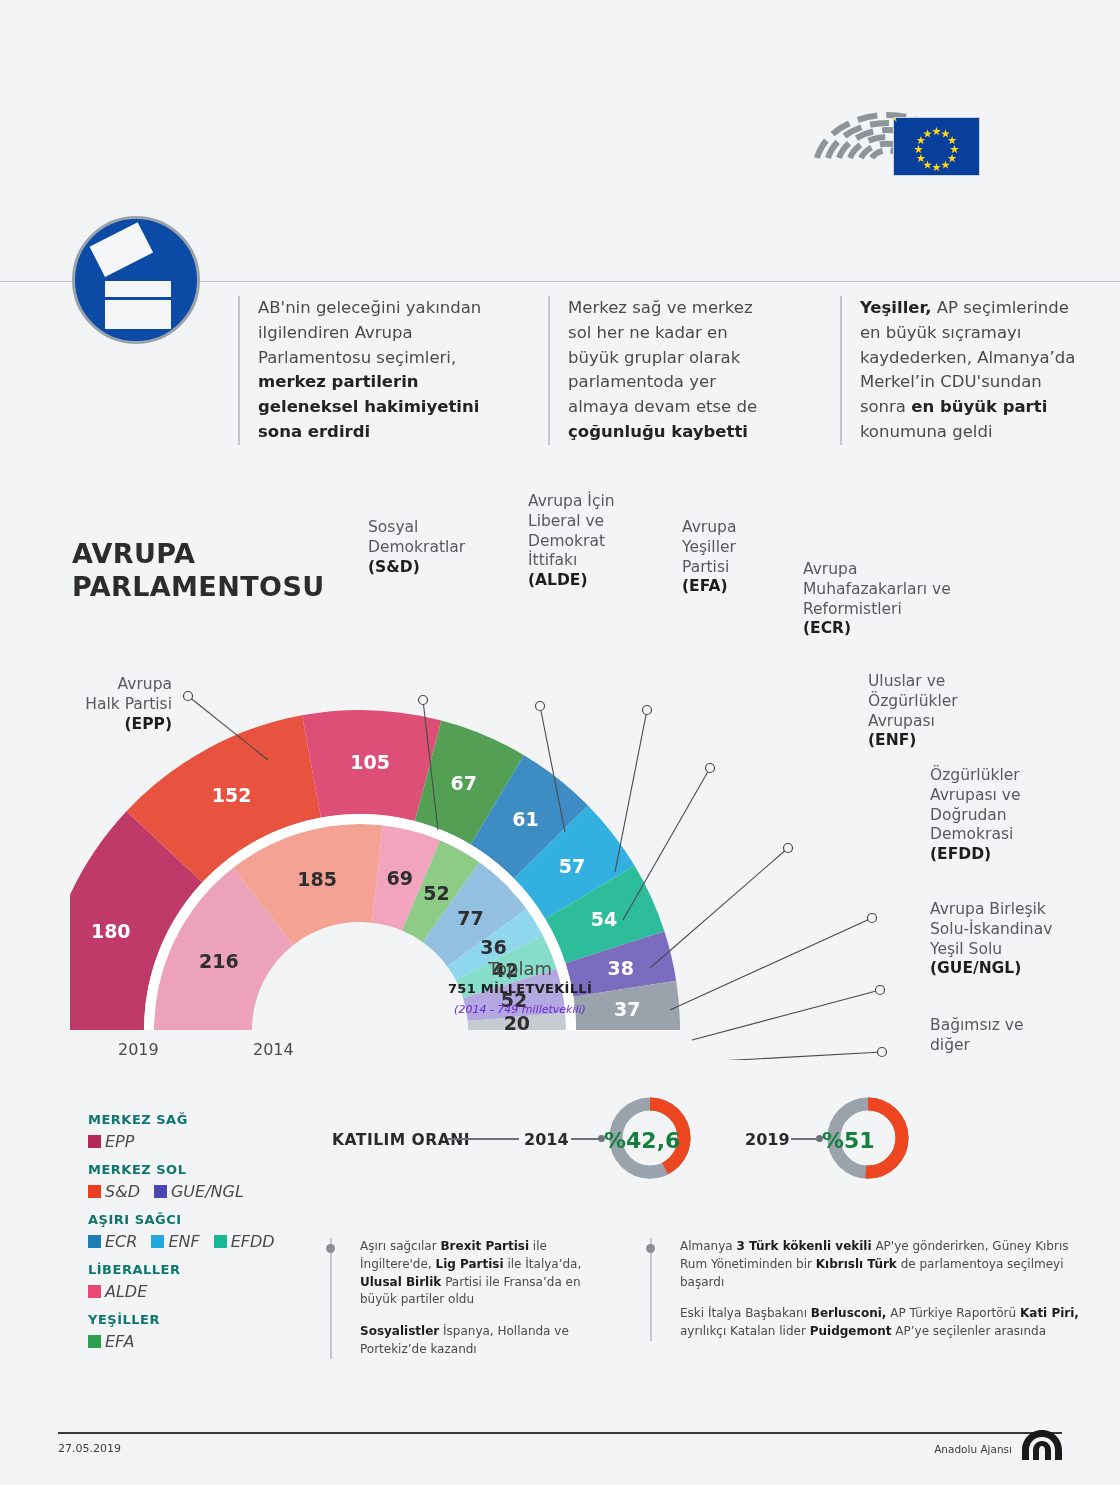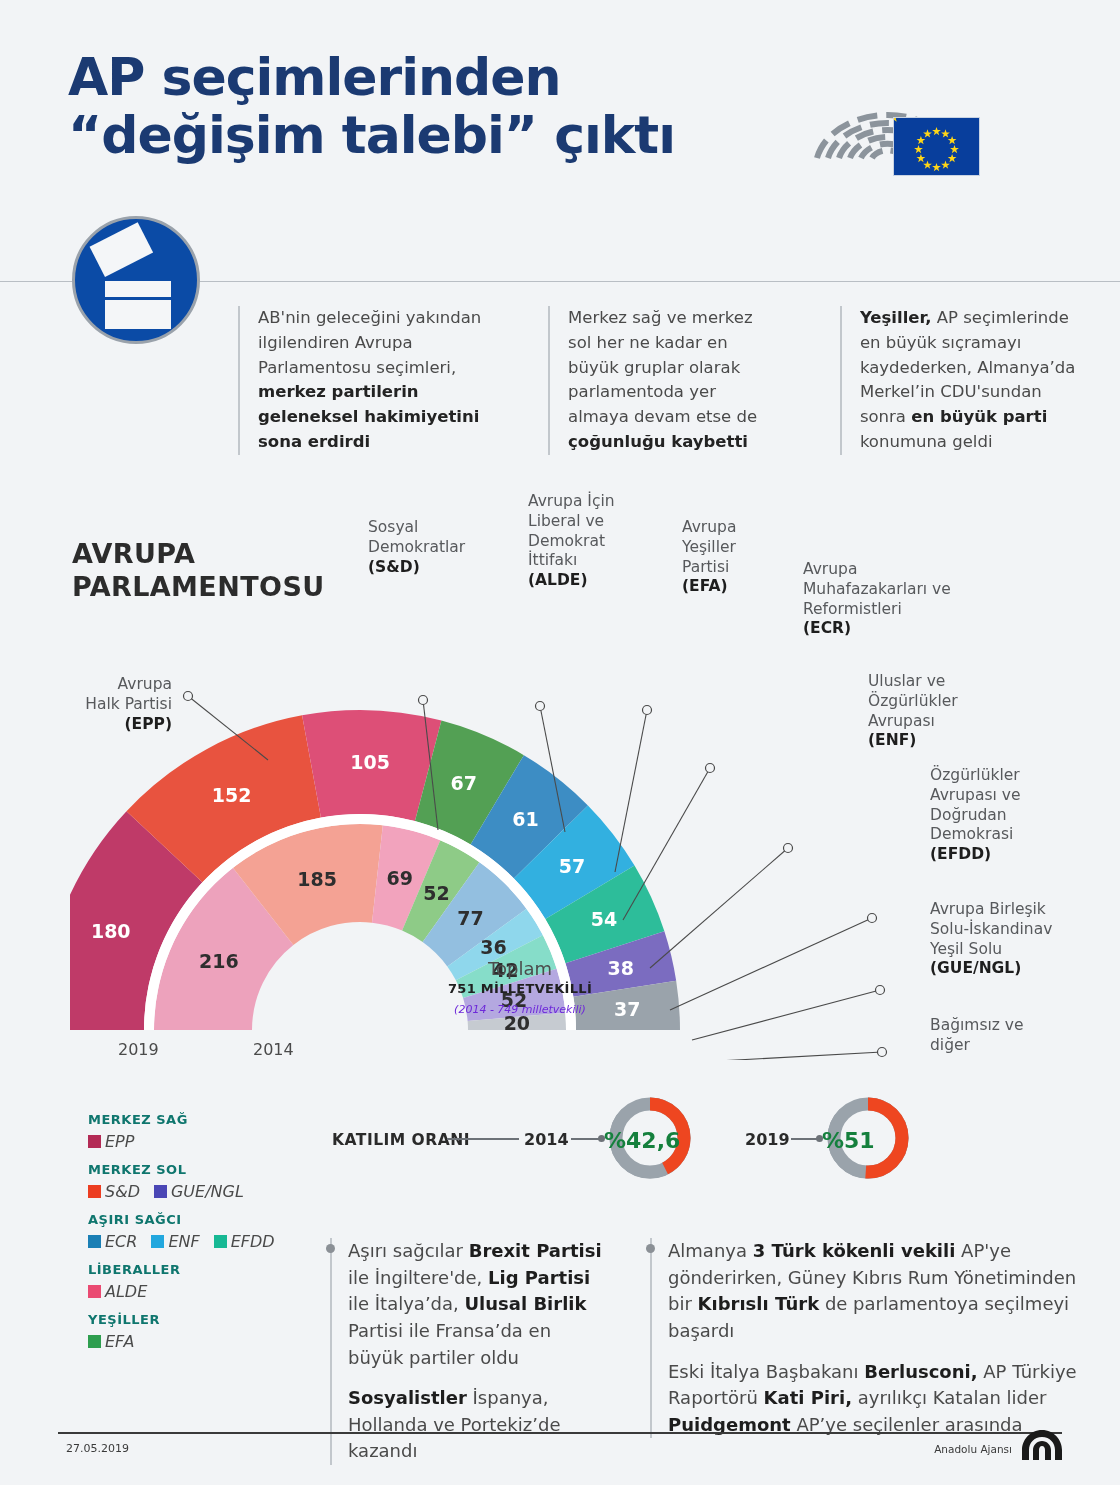--- a/index.html
+++ b/index.html
@@ -32,21 +32,21 @@
     box-sizing:border-box;z-index:3;
   }
   .ballot .box{position:absolute;left:30px;top:62px;width:66px;height:48px;background:#f4f6f8;}
   .ballot .box:after{content:"";position:absolute;left:0;top:16px;width:66px;height:3px;background:#0b4ba6;}
   .ballot .slip{
     position:absolute;left:30px;top:24px;width:54px;height:34px;background:#f4f6f8;
     transform:rotate(-27deg);transform-origin:left bottom;
   }
 
   
-  .ledes{position:absolute;left:238px;top:306px;width:850px;display:flex;gap:24px;}
+  .ledes{position:absolute;left:238px;top:296px;width:850px;display:flex;gap:24px;}
   .lede{padding-left:18px;border-left:2px solid #c2c7cc;font-size:16.5px;line-height:1.5;color:#4a4a4a;}
   .lede b{color:#232323;font-weight:bold;}
   .lede.c1{width:250px;margin-right:38px;}
   .lede.c2{width:230px;margin-right:38px;}
   .lede.c3{width:250px;}
 
   
   .chart-head{
     position:absolute;left:72px;top:538px;width:300px;
     font-weight:bold;font-size:27px;line-height:1.22;color:#2c2c2c;letter-spacing:.4px;
@@ -80,41 +80,37 @@
 
   
   .turnout-lab{position:absolute;left:332px;top:1131px;font-weight:bold;font-size:15.5px;letter-spacing:.5px;color:#2a2a2a;}
   .tline{position:absolute;height:1.5px;background:#6d7278;}
   .tdot{position:absolute;width:7px;height:7px;border-radius:50%;background:#6d7278;}
   .tyear{position:absolute;font-weight:bold;font-size:16px;color:#2a2a2a;}
   .donut{position:absolute;}
   .dval{position:absolute;font-weight:bold;font-size:22px;color:#15803d;text-align:left;width:100%;}
 
   
-  .note{position:absolute;font-size:18px;line-height:1.48;color:#4a4a4a;padding-left:16px;border-left:2px solid #c2c7cc;}
+  .note{position:absolute;font-size:12px;line-height:1.48;color:#4a4a4a;padding-left:28px;border-left:2px solid #c2c7cc;}
   .note b{color:#1d1d1d;font-weight:bold;}
   .note .bullet{position:absolute;left:-6px;top:6px;width:9px;height:9px;border-radius:50%;background:#8b9096;}
   .note p{margin:0 0 14px 0;}
   .note p:last-child{margin-bottom:0;}
 
   
   .frule{position:absolute;left:58px;top:1432px;width:1004px;height:1.5px;background:#3a3a3a;}
-  .fdate{position:absolute;left:66px;top:1442px;font-size:11px;color:#3a3a3a;}
+  .fdate{position:absolute;left:58px;top:1442px;font-size:11px;color:#3a3a3a;}
   .fagency{position:absolute;right:108px;top:1443px;font-size:10.5px;color:#3a3a3a;}
   .aa-logo{position:absolute;right:55px;top:1428px;width:46px;height:34px;}
 </style>
 </head>
 <body>
 
 <div class="page">
 
-  <div class="title">
-    <span>AP seçimlerinden</span>
-    <span class="l2">“değişim talebi” çıktı</span>
-  </div>
 
   <svg class="ep-logo" viewBox="0 0 185 120">
     <g fill="none" stroke="#8c949c" stroke-width="6" stroke-linecap="butt">
       <path d="M22 96 A72 54 0 0 1 163 96" stroke-dasharray="20 9"></path>
       <path d="M33 96 A61 45 0 0 1 152 96" stroke-dasharray="19 9"></path>
       <path d="M44 96 A50 37 0 0 1 141 96" stroke-dasharray="18 9"></path>
       <path d="M55 96 A39 29 0 0 1 130 96" stroke-dasharray="17 9"></path>
       <path d="M66 96 A28 21 0 0 1 119 96" stroke-dasharray="15 9"></path>
       <path d="M77 96 A17 13 0 0 1 108 96" stroke-dasharray="13 8"></path>
     </g>

